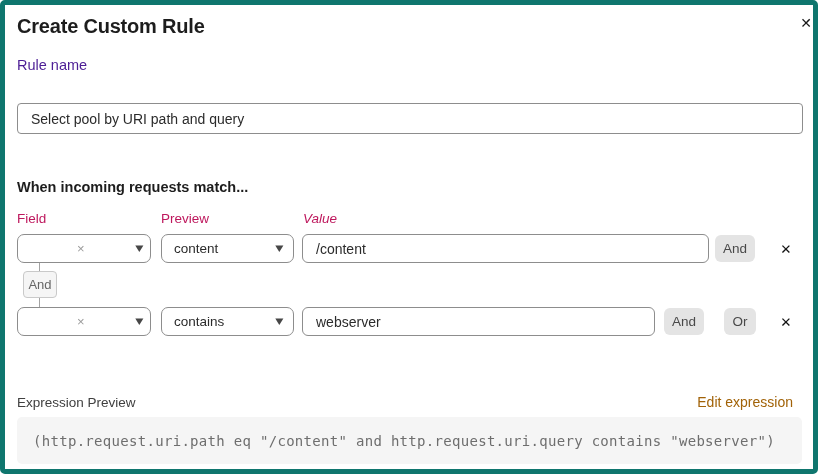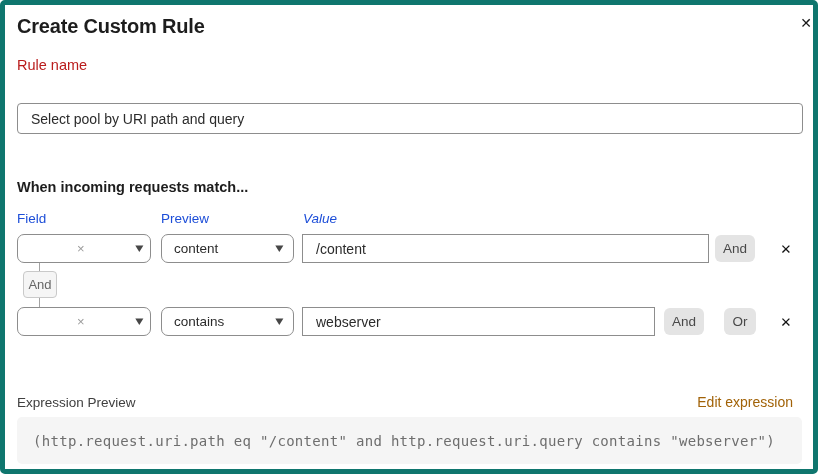--- a/index.html
+++ b/index.html
@@ -26,36 +26,36 @@
   }
   .close-btn {
     left:789px; top:6px;
     width:24px; height:24px;
     display:flex; align-items:center; justify-content:center;
     font-family:"DejaVu Sans", sans-serif;
     font-size:14px; font-weight:700; color:#161616;
     cursor:pointer; background:none; border:none;
   }
 
-  .rule-name-label { left:12px; top:52px;  font-size:14.5px; color:#b91c1c; }
+  .rule-name-label { left:12px; top:52px;  font-size:14.5px; color:#4c1d95; }
   .rule-name-hint  { left:12px; top:75px;  font-size:14px;   color:#9c9c9c; }
 
   .text-input {
-    border:1px solid #8d8d8d; border-radius:0;
+    border:1px solid #8d8d8d; border-radius:6px;
     background:#fff; color:#2b2b2b;
     font-family:"Liberation Sans", sans-serif;
     font-size:14px;
     padding:0 13px;
     outline:none;
   }
   .rule-name-input { left:12px; top:98px; width:786px; height:31px; border-radius:4px; }
 
   .match-heading { left:12px; top:174px; font-size:14.5px; font-weight:700; color:#1d1d1d; }
 
-  .col-label { top:206px; font-size:13.5px; color:#1d4ed8; }
+  .col-label { top:206px; font-size:13.5px; color:#be185d; }
   .col-field    { left:12px; }
   .col-operator { left:156px; }
   .col-value    { left:298px;font-style:italic; }
 
   .select {
     border:1px solid #8d8d8d; border-radius:7px;
     background:#fff; height:29px;
     display:flex; align-items:center;
     padding:0 10px 0 12px;
     cursor:pointer;

